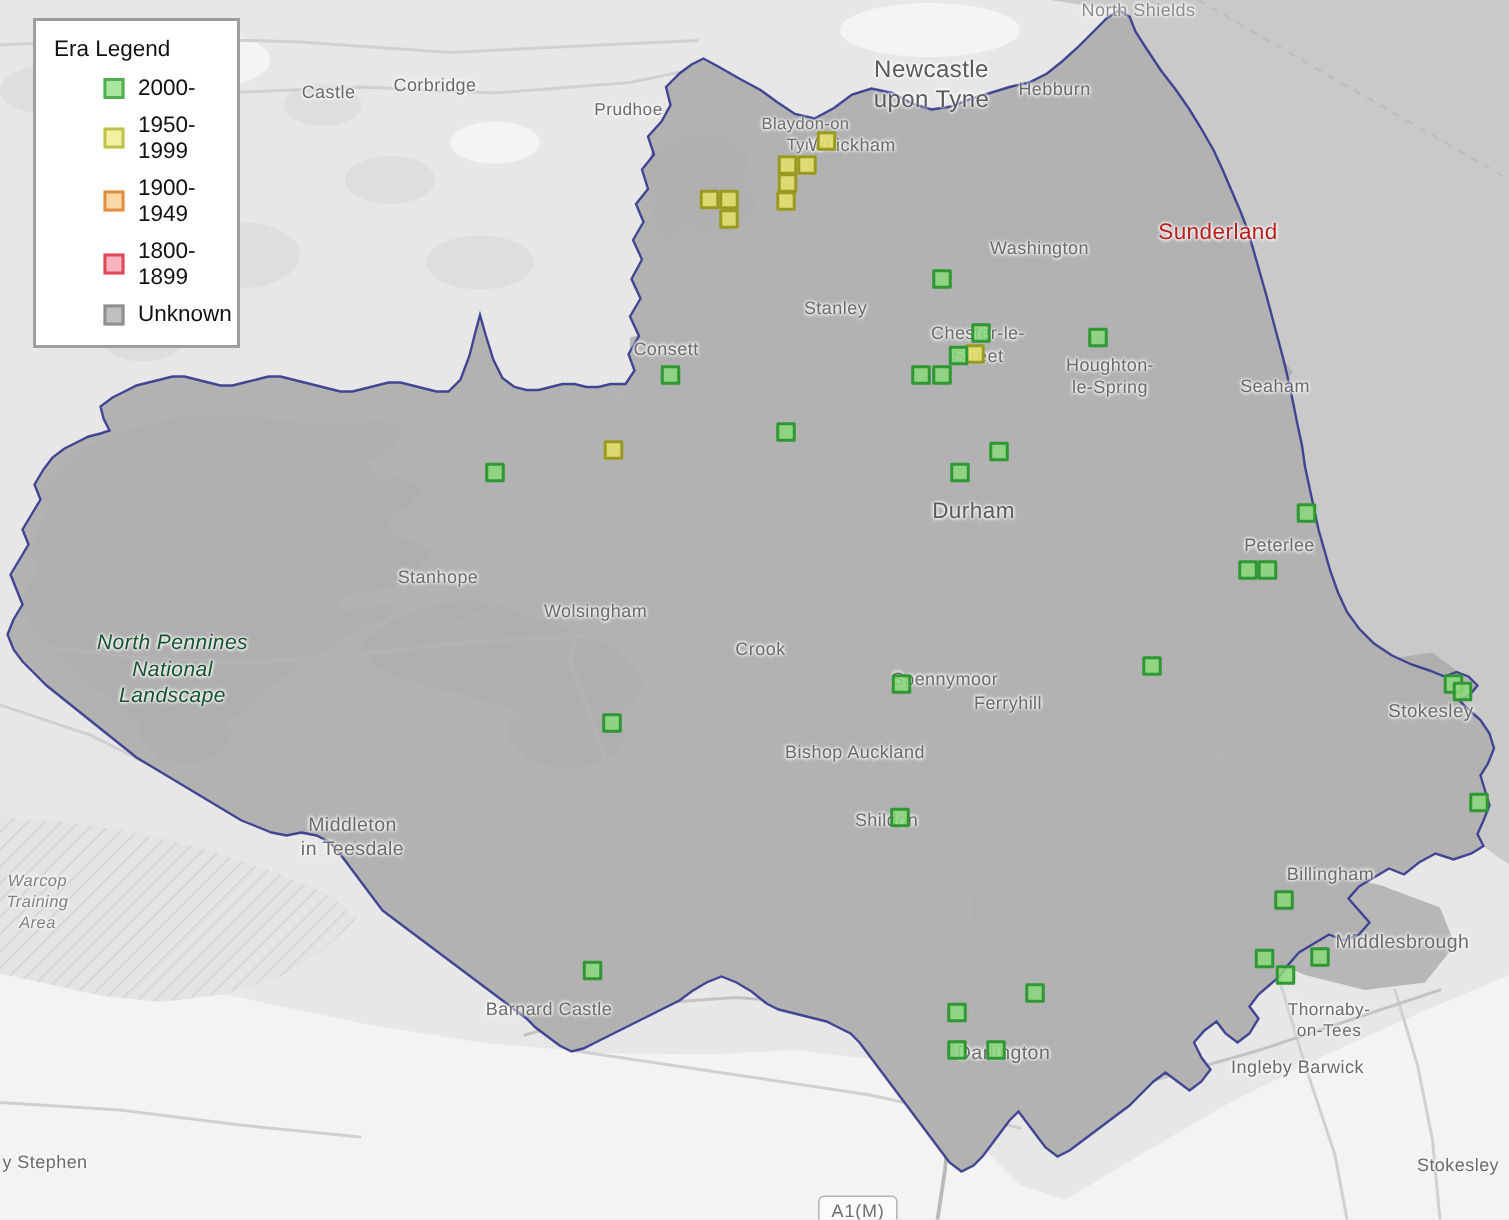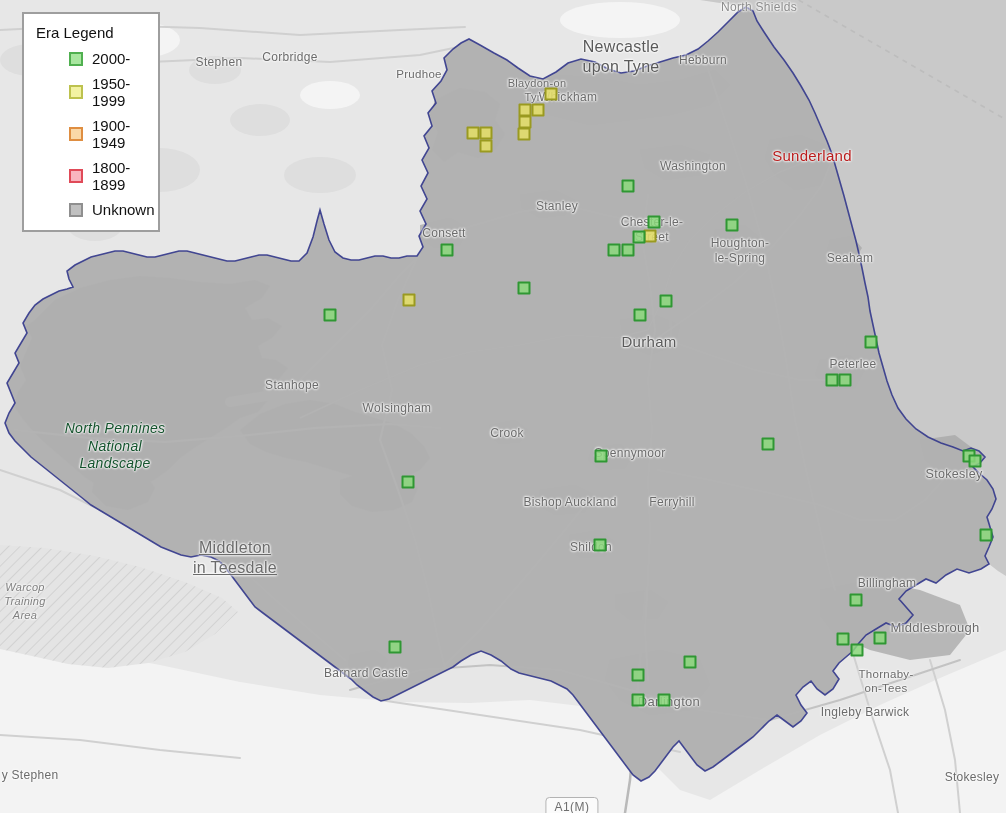--- a/index.html
+++ b/index.html
@@ -142,21 +142,21 @@
 
     <path d="M300,418 L360,390 420,365 470,352 520,345 570,335 615,338 648,330 662,300 672,268 690,240 715,215 745,192 780,172 810,160 830,152" stroke="#bfbfbf" stroke-width="1.4" fill="none"></path>
 
     <use href="#county" fill="none" stroke="#33388c" stroke-width="1.6" opacity="0.9"></use>
   </svg>
 
   <div id="labels-layer">
       <div class="map-label" style="left: 759px; top: 7px; font-size: 12px; color: rgb(140, 140, 140);">North Shields</div>
       <div class="map-label" style="left: 621px; top: 57px; font-size: 16px; color: rgb(90, 90, 90);">Newcastle
 upon Tyne</div>
-      <div class="map-label" style="left: 219px; top: 62px; font-size: 12px;">Stephen</div>
+      <div class="map-label" style="left: 219px; top: 62px; font-size: 12px;">Castle</div>
       <div class="map-label" style="left: 290px; top: 57px; font-size: 12px;">Corbridge</div>
       <div class="map-label" style="left: 419px; top: 74px; font-size: 11.5px;">Prudhoe</div>
       <div class="map-label" style="left: 537px; top: 59px; font-size: 11px; margin-top: 32px;">Blaydon-on
 Tyne</div>
       <div class="map-label" style="left: 568px; top: 97px; font-size: 12px;">Whickham</div>
       <div class="map-label" style="left: 703px; top: 60px; font-size: 12px;">Hebburn</div>
       <div class="map-label" style="left: 812px; top: 156px; font-size: 15px; color: #b91c1c;">Sunderland</div>
       <div class="map-label" style="left: 693px; top: 166px; font-size: 12px;">Washington</div>
       <div class="map-label" style="left: 557px; top: 206px; font-size: 12px;">Stanley</div>
       <div class="map-label" style="left: 652px; top: 230px; font-size: 12px;">Chester-le-
@@ -167,25 +167,25 @@
       <div class="map-label" style="left: 444px; top: 233px; font-size: 12px;">Consett</div>
       <div class="map-label" style="left: 649px; top: 342px; font-size: 15px; color: rgb(90, 90, 90);">Durham</div>
       <div class="map-label" style="left: 853px; top: 364px; font-size: 12px;">Peterlee</div>
       <div class="map-label" style="left: 292px; top: 385px; font-size: 12px;">Stanhope</div>
       <div class="map-label" style="left: 397px; top: 408px; font-size: 12px;">Wolsingham</div>
       <div class="map-label italic" style="left: 115px; top: 446px; font-size: 14px; color: #14532d;">North Pennines
 National
 Landscape</div>
       <div class="map-label" style="left: 507px; top: 433px; font-size: 12px;">Crook</div>
       <div class="map-label" style="left: 630px; top: 453px; font-size: 12px;">Spennymoor</div>
-      <div class="map-label" style="left: 672px; top: 469px; font-size: 12px; margin-top: 33px;">Ferryhill</div>
+      <div class="map-label" style="left: 672px; top: 469px; font-size: 12px;">Ferryhill</div>
       <div class="map-label" style="left: 954px; top: 475px; font-size: 12.5px;">Stokesley</div>
       <div class="map-label" style="left: 570px; top: 502px; font-size: 12px;">Bishop Auckland</div>
       <div class="map-label" style="left: 591px; top: 547px; font-size: 12px;">Shildon</div>
-      <div class="map-label" style="left: 235px; top: 558px; font-size: 16px; text-decoration: underline;">Middleton
+      <div class="map-label" style="left: 235px; top: 558px; font-size: 13px;">Middleton
 in Teesdale</div>
       <div class="map-label italic" style="left: 25px; top: 602px; font-size: 11px; color: rgb(128, 128, 128);">Warcop
 Training
 Area</div>
       <div class="map-label" style="left: 887px; top: 583px; font-size: 12px;">Billingham</div>
       <div class="map-label" style="left: 935px; top: 628px; font-size: 13px; text-align: center;">Middlesbrough</div>
       <div class="map-label" style="left: 366px; top: 673px; font-size: 12px;">Barnard Castle</div>
       <div class="map-label" style="left: 886px; top: 681px; font-size: 11.5px;">Thornaby-
 on-Tees</div>
       <div class="map-label" style="left: 865px; top: 712px; font-size: 12px;">Ingleby Barwick</div>

